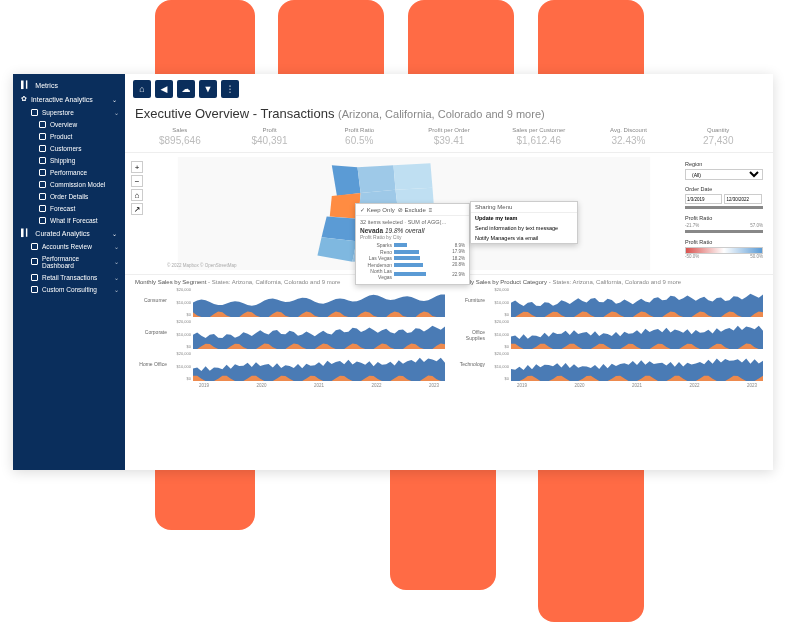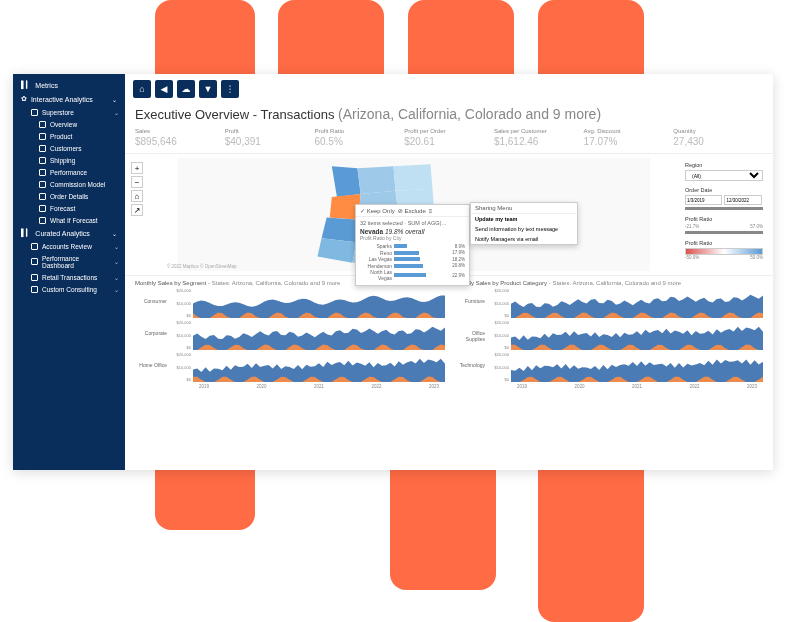--- a/index.html
+++ b/index.html
@@ -10,23 +10,23 @@
 .sb-section{padding:3px 8px;display:flex;align-items:center;gap:4px;cursor:pointer}
 .sb-section .chev{margin-left:auto;font-size:6px}
 .sb-item{padding:2.5px 6px 2.5px 18px;display:flex;align-items:center;gap:4px;font-size:6.5px;cursor:pointer}
 .sb-item.sub{padding-left:26px}
 .sb-item .chev{margin-left:auto;font-size:6px;opacity:0.7}
 .sb-ico{width:7px;height:7px;border:0.8px solid #fff;flex-shrink:0;border-radius:1px}
 .main{flex:1;background:#fff;display:flex;flex-direction:column;overflow:hidden}
 .toolbar{padding:6px 8px;display:flex;gap:4px}
 .tb-btn{width:18px;height:18px;background:#0a2e5c;color:#fff;display:flex;align-items:center;justify-content:center;font-size:9px;border-radius:2px;cursor:pointer}
 .title-row{padding:2px 10px 4px;font-size:13px;color:#333}
-.title-row .sub{color:#888;font-size:14px}
+.title-row .sub{color:#888;font-size:11px}
 .metrics-row{display:flex;padding:2px 10px 6px;border-bottom:1px solid #eee}
-.metric{flex:1;}
+.metric{flex:1;text-align:center}
 .metric-label{font-size:6px;color:#888;margin-bottom:2px}
 .metric-value{font-size:10px;color:#bbb;font-weight:300}
 .map-section{display:flex;padding:4px 6px;border-bottom:1px solid #eee;position:relative;height:122px}
 .map-controls{width:16px;display:flex;flex-direction:column;gap:2px;padding-top:4px}
 .map-btn{width:12px;height:12px;border:1px solid #ccc;font-size:8px;display:flex;align-items:center;justify-content:center;background:#fff;cursor:pointer}
 .map-area{flex:1;position:relative}
 .map-svg{width:100%;height:100%}
 .tooltip{position:absolute;left:230px;top:50px;width:115px;background:#fff;border:1px solid #ccc;box-shadow:0 2px 6px rgba(0,0,0,0.2);font-size:6px;z-index:20}
 .tooltip-hdr{padding:2px 4px;border-bottom:1px solid #eee;display:flex;gap:3px;align-items:center}
 .tooltip-hdr span{cursor:pointer;color:#555}
@@ -177,29 +177,29 @@
         <div class="metric">
           <div class="metric-label">Profit</div>
           <div class="metric-value">$40,391</div>
         </div>
         <div class="metric">
           <div class="metric-label">Profit Ratio</div>
           <div class="metric-value">60.5%</div>
         </div>
         <div class="metric">
           <div class="metric-label">Profit per Order</div>
-          <div class="metric-value">$20.61</div>
+          <div class="metric-value">$39.41</div>
         </div>
         <div class="metric">
           <div class="metric-label">Sales per Customer</div>
           <div class="metric-value">$1,612.46</div>
         </div>
         <div class="metric">
           <div class="metric-label">Avg. Discount</div>
-          <div class="metric-value">17.07%</div>
+          <div class="metric-value">32.43%</div>
         </div>
         <div class="metric">
           <div class="metric-label">Quantity</div>
           <div class="metric-value">27,430</div>
         </div>
       </div>
 
     <div class="map-section">
       <div class="map-controls">
         <div class="map-btn">+</div>

